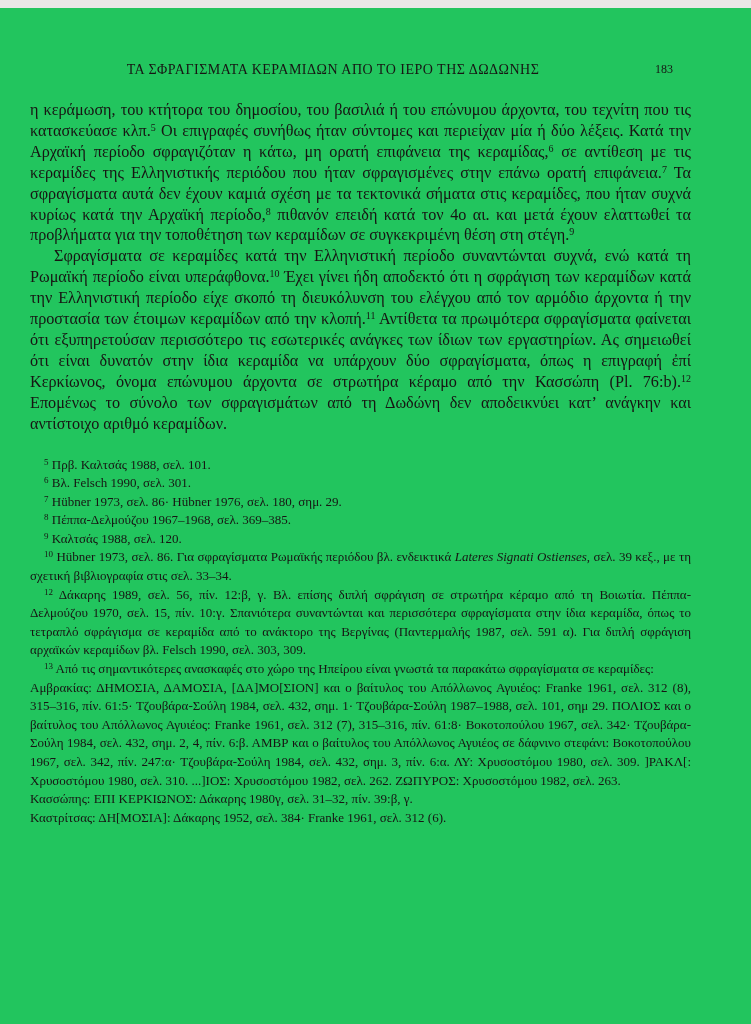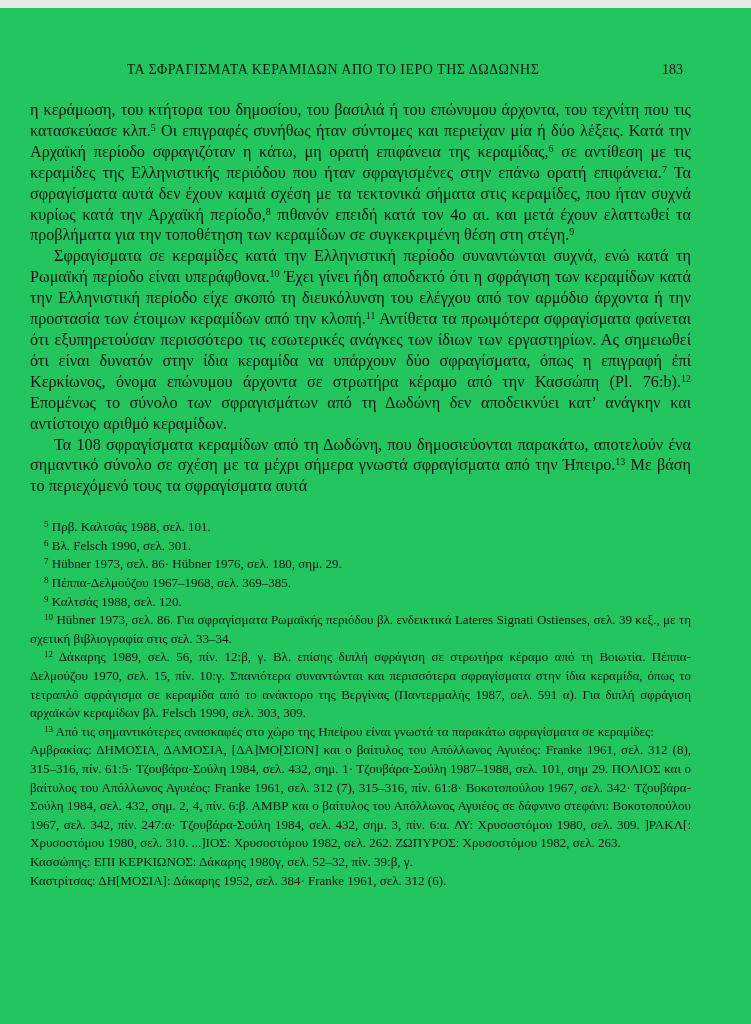--- a/index.html
+++ b/index.html
@@ -30,23 +30,23 @@
     position: absolute;
     left: 0;
     right: 55px;
     text-align: center;
     font-size: 14px;
     letter-spacing: 0.5px;
     white-space: nowrap;
   }
   .running-header .pagenum {
     position: absolute;
-    right: 8px;
+    right: 18px;
     top: 0;
-    font-size: 14px;
+    font-size: 12px;
   }
   
   .bodytext p {
     margin: 0;
     font-size: 16.2px;
     line-height: 20.9px;
     text-align: justify;
     text-justify: inter-word;
   }
   .bodytext p.indent { text-indent: 24px; }
@@ -70,39 +70,38 @@
     text-justify: inter-word;
   }
   .footnotes p.fn { text-indent: 14px; }
   .footnotes sup.fnum {
     font-size: 9px;
     line-height: 0;
     vertical-align: baseline;
     position: relative;
     top: -4px;
   }
-  .footnotes .it { }
+  .footnotes .it { font-style: italic; }
 </style>
 </head>
 <body>
 
 <div class="page">
 
   <div class="running-header">
     <div class="title">ΤΑ ΣΦΡΑΓΙΣΜΑΤΑ ΚΕΡΑΜΙΔΩΝ ΑΠΟ ΤΟ ΙΕΡΟ ΤΗΣ ΔΩΔΩΝΗΣ</div>
     <div class="pagenum">183</div>
   </div>
 
   <div class="bodytext">
 
     <p><span>η κεράμωση, του κτήτορα του δημοσίου, του βασιλιά ή του επώνυμου άρχοντα, του τεχνίτη που τις κατασκεύασε κλπ.</span><sup class="ref">5</sup><span> Οι επιγραφές συνήθως ήταν σύντομες και περιείχαν μία ή δύο λέξεις. Κατά την Αρχαϊκή περίοδο σφραγιζόταν η κάτω, μη ορατή επιφάνεια της κεραμίδας,</span><sup class="ref">6</sup><span> σε αντίθεση με τις κεραμίδες της Ελληνιστικής περιόδου που ήταν σφραγισμένες στην επάνω ορατή επιφάνεια.</span><sup class="ref">7</sup><span> Τα σφραγίσματα αυτά δεν έχουν καμιά σχέση με τα τεκτονικά σήματα στις κεραμίδες, που ήταν συχνά κυρίως κατά την Αρχαϊκή περίοδο,</span><sup class="ref">8</sup><span> πιθανόν επειδή κατά τον 4ο αι. και μετά έχουν ελαττωθεί τα προβλήματα για την τοποθέτηση των κεραμίδων σε συγκεκριμένη θέση στη στέγη.</span><sup class="ref">9</sup></p>
 
     <p class="indent"><span>Σφραγίσματα σε κεραμίδες κατά την Ελληνιστική περίοδο συναντώνται συχνά, ενώ κατά τη Ρωμαϊκή περίοδο είναι υπεράφθονα.</span><sup class="ref">10</sup><span> Έχει γίνει ήδη αποδεκτό ότι η σφράγιση των κεραμίδων κατά την Ελληνιστική περίοδο είχε σκοπό τη διευκόλυνση του ελέγχου από τον αρμόδιο άρχοντα ή την προστασία των έτοιμων κεραμίδων από την κλοπή.</span><sup class="ref">11</sup><span> Αντίθετα τα πρωιμότερα σφραγίσματα φαίνεται ότι εξυπηρετούσαν περισσότερο τις εσωτερικές ανάγκες των ίδιων των εργαστηρίων. Ας σημειωθεί ότι είναι δυνατόν στην ίδια κεραμίδα να υπάρχουν δύο σφραγίσματα, όπως η επιγραφή </span><span class="u-phrase">ἐπί Κερκίωνος</span><span>, όνομα επώνυμου άρχοντα σε στρωτήρα κέραμο από την Κασσώπη (Pl. 76:b).</span><sup class="ref">12</sup><span> Επομένως το σύνολο των σφραγισμάτων από τη Δωδώνη δεν αποδεικνύει κατ’ ανάγκην και αντίστοιχο αριθμό κεραμίδων.</span></p>
 
-    <p class="indent"><span>Τα 108 σφραγίσματα κεραμίδων από τη Δωδώνη, που δημοσιεύονται παρακάτω, αποτελούν ένα σημαντικό σύνολο σε σχέση με τα μέχρι σήμερα γνωστά σφραγίσματα από την Ήπειρο.</span><sup class="ref">13</sup><span> Με βάση το περιεχόμενό τους τα σφραγίσματα αυτά</span></p>
 
   </div>
 
   <div class="footnotes">
 
     <p class="fn"><sup class="fnum">5</sup> <span>Πρβ. Καλτσάς 1988, σελ. 101.</span></p>
 
     <p class="fn"><sup class="fnum">6</sup> <span>Βλ. Felsch 1990, σελ. 301.</span></p>
 
     <p class="fn"><sup class="fnum">7</sup> <span>Hübner 1973, σελ. 86· Hübner 1976, σελ. 180, σημ. 29.</span></p>
@@ -113,19 +112,19 @@
 
     <p class="fn"><sup class="fnum">10</sup> <span>Hübner 1973, σελ. 86. Για σφραγίσματα Ρωμαϊκής περιόδου βλ. ενδεικτικά </span><span class="it">Lateres Signati Ostienses</span><span>, σελ. 39 κεξ., με τη σχετική βιβλιογραφία στις σελ. 33–34.</span></p>
 
 
     <p class="fn"><sup class="fnum">12</sup> <span>Δάκαρης 1989, σελ. 56, πίν. 12:β, γ. Βλ. επίσης διπλή σφράγιση σε στρωτήρα κέραμο από τη Βοιωτία. Πέππα-Δελμούζου 1970, σελ. 15, πίν. 10:γ. Σπανιότερα συναντώνται και περισσότερα σφραγίσματα στην ίδια κεραμίδα, όπως το τετραπλό σφράγισμα σε κεραμίδα από το ανάκτορο της Βεργίνας (Παντερμαλής 1987, σελ. 591 α). Για διπλή σφράγιση αρχαϊκών κεραμίδων βλ. Felsch 1990, σελ. 303, 309.</span></p>
 
     <p class="fn"><sup class="fnum">13</sup> <span>Από τις σημαντικότερες ανασκαφές στο χώρο της Ηπείρου είναι γνωστά τα παρακάτω σφραγίσματα σε κεραμίδες:</span></p>
 
     <p><span>Αμβρακίας: ΔΗΜΟΣΙΑ, ΔΑΜΟΣΙΑ, [ΔΑ]ΜΟ[ΣΙΟΝ] και ο βαίτυλος του Απόλλωνος Αγυιέος: Franke 1961, σελ. 312 (8), 315–316, πίν. 61:5· Τζουβάρα-Σούλη 1984, σελ. 432, σημ. 1· Τζουβάρα-Σούλη 1987–1988, σελ. 101, σημ 29. ΠΟΛΙΟΣ και ο βαίτυλος του Απόλλωνος Αγυιέος: Franke 1961, σελ. 312 (7), 315–316, πίν. 61:8· Βοκοτοπούλου 1967, σελ. 342· Τζουβάρα-Σούλη 1984, σελ. 432, σημ. 2, 4, πίν. 6:β. ΑΜΒΡ και ο βαίτυλος του Απόλλωνος Αγυιέος σε δάφνινο στεφάνι: Βοκοτοπούλου 1967, σελ. 342, πίν. 247:α· Τζουβάρα-Σούλη 1984, σελ. 432, σημ. 3, πίν. 6:α. ΛΥ: Χρυσοστόμου 1980, σελ. 309. ]ΡΑΚΛ[: Χρυσοστόμου 1980, σελ. 310. ...]ΙΟΣ: Χρυσοστόμου 1982, σελ. 262. ΖΩΠΥΡΟΣ: Χρυσοστόμου 1982, σελ. 263.</span></p>
 
-    <p><span>Κασσώπης: ΕΠΙ ΚΕΡΚΙΩΝΟΣ: Δάκαρης 1980γ, σελ. 52–32, πίν. 39:β, γ.</span></p>
+    <p><span>Κασσώπης: ΕΠΙ ΚΕΡΚΙΩΝΟΣ: Δάκαρης 1980γ, σελ. 31–32, πίν. 39:β, γ.</span></p>
 
     <p><span>Καστρίτσας: ΔΗ[ΜΟΣΙΑ]: Δάκαρης 1952, σελ. 384· Franke 1961, σελ. 312 (6).</span></p>
 
   </div>
 
 </div>
 
 </body></html>

